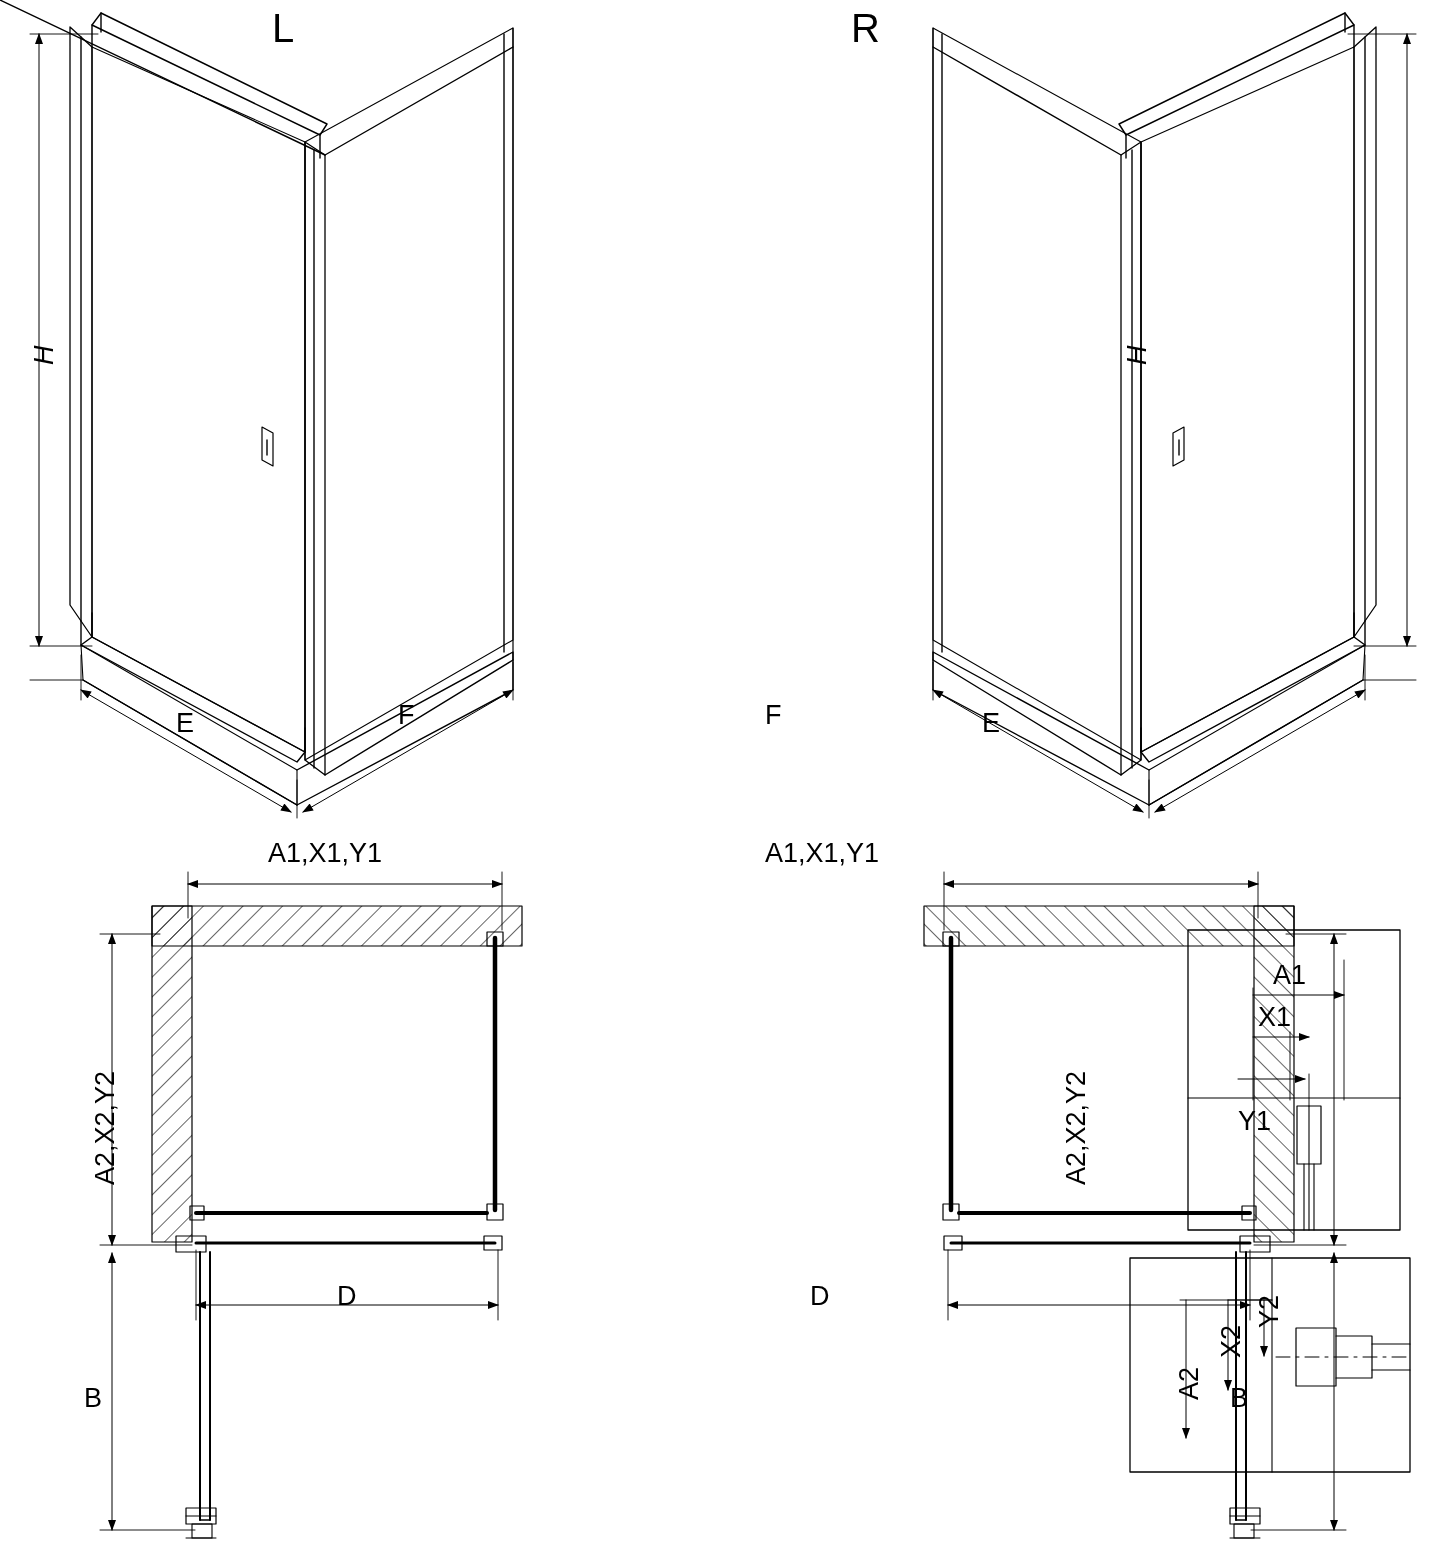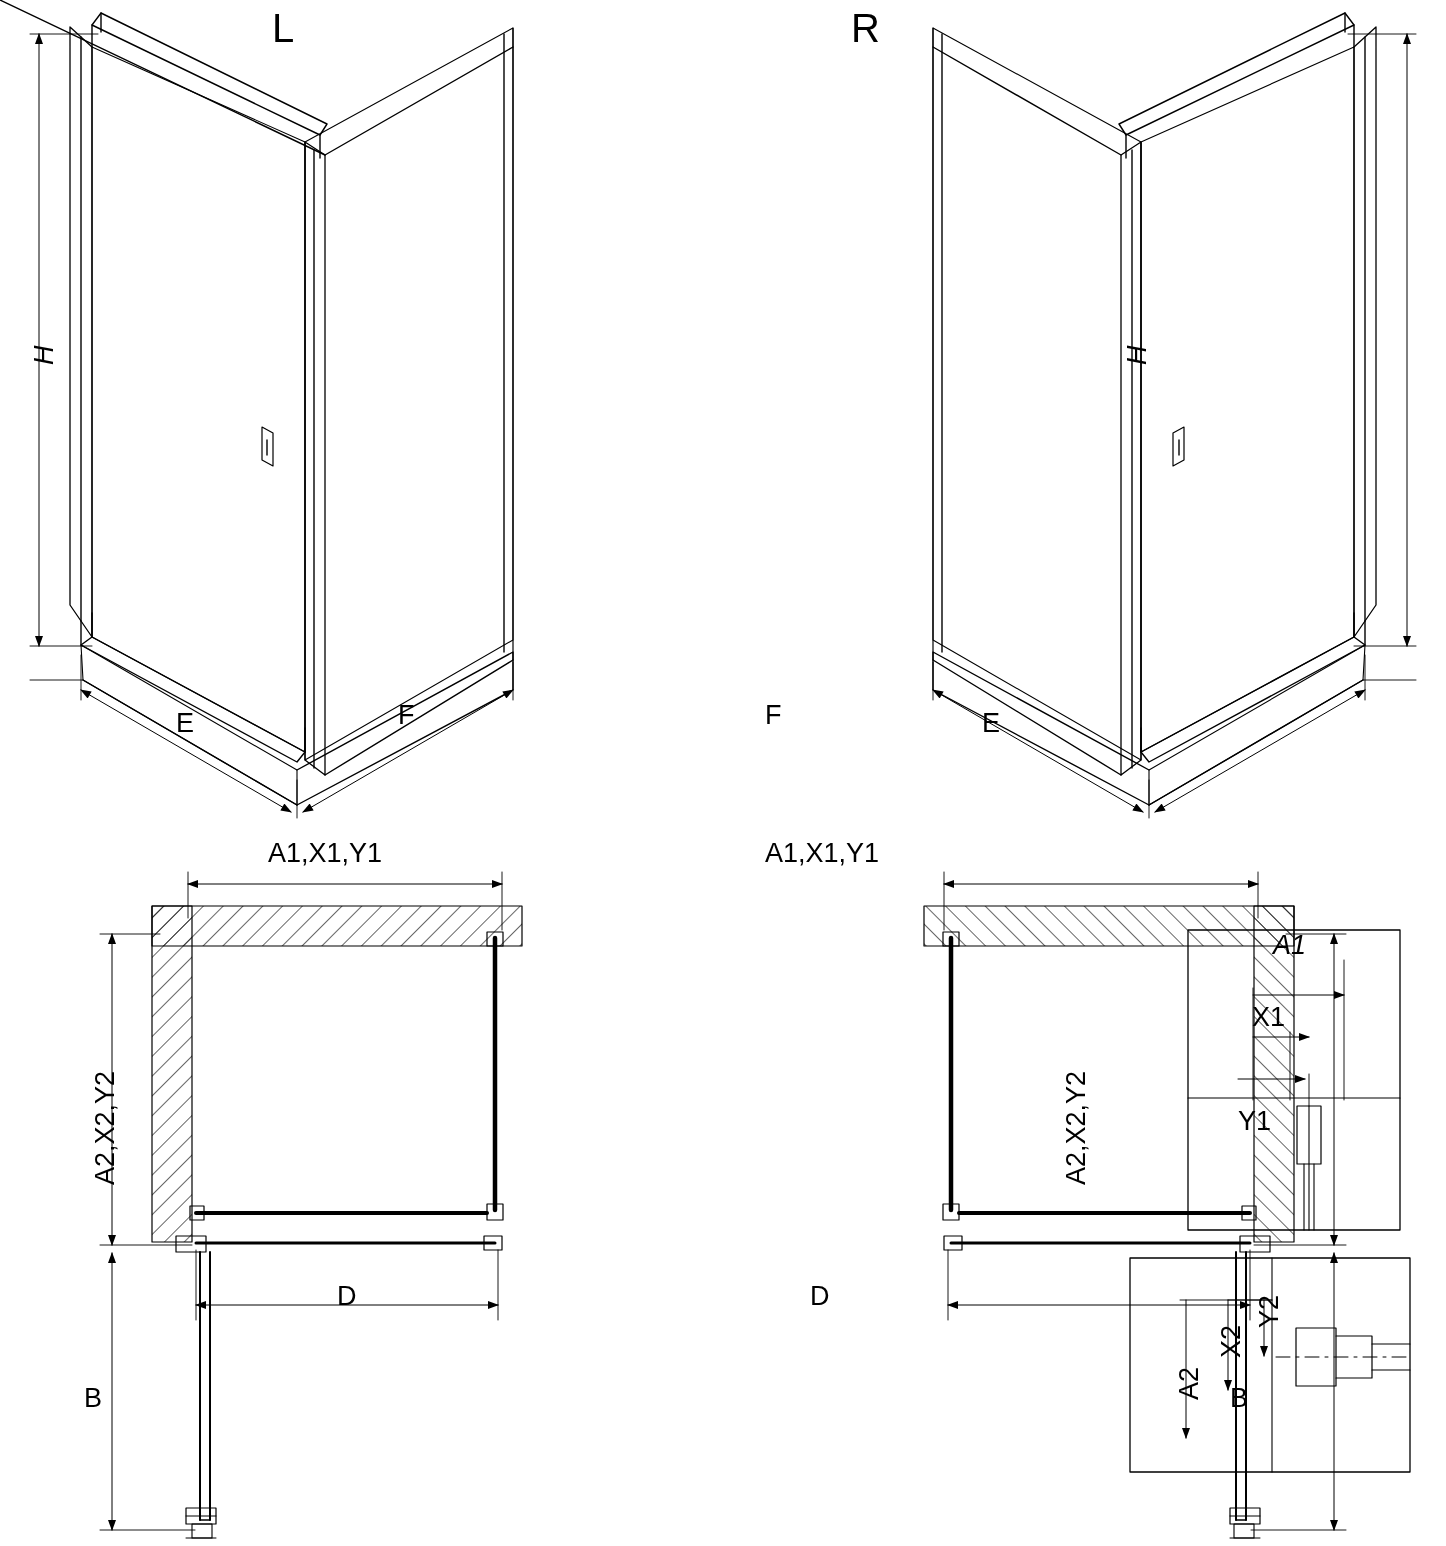--- a/index.html
+++ b/index.html
@@ -291,21 +291,21 @@
   <div class="lbl mid" style="left:268px; top:840px;">A1,X1,Y1</div>
   <div class="lbl mid rot90" style="left:92px; top:1185px;">A2,X2,Y2</div>
   <div class="lbl mid" style="left:337px; top:1283px;">D</div>
   <div class="lbl mid" style="left:84px; top:1385px;">B</div>
 
   <div class="lbl mid" style="left:765px; top:840px;">A1,X1,Y1</div>
   <div class="lbl mid rot90" style="left:1063px; top:1185px;">A2,X2,Y2</div>
   <div class="lbl mid" style="left:810px; top:1283px;">D</div>
   <div class="lbl mid" style="left:1230px; top:1385px;">B</div>
 
-  <div class="lbl mid" style="left:1273px; top:932px;font-style:italic;">A1</div>
-  <div class="lbl mid" style="left:1252px; top:1004px;">X1</div>
+  <div class="lbl mid" style="left:1273px; top:962px;">A1</div>
+  <div class="lbl mid" style="left:1252px; top:1004px;padding-left:6px;">X1</div>
   <div class="lbl mid" style="left:1238px; top:1108px;">Y1</div>
 
   <div class="lbl mid rot90" style="left:1176px; top:1400px;">A2</div>
   <div class="lbl mid rot90" style="left:1218px; top:1358px;">X2</div>
   <div class="lbl mid rot90" style="left:1256px; top:1328px;">Y2</div>
 
 </div>
 
 </body></html>

